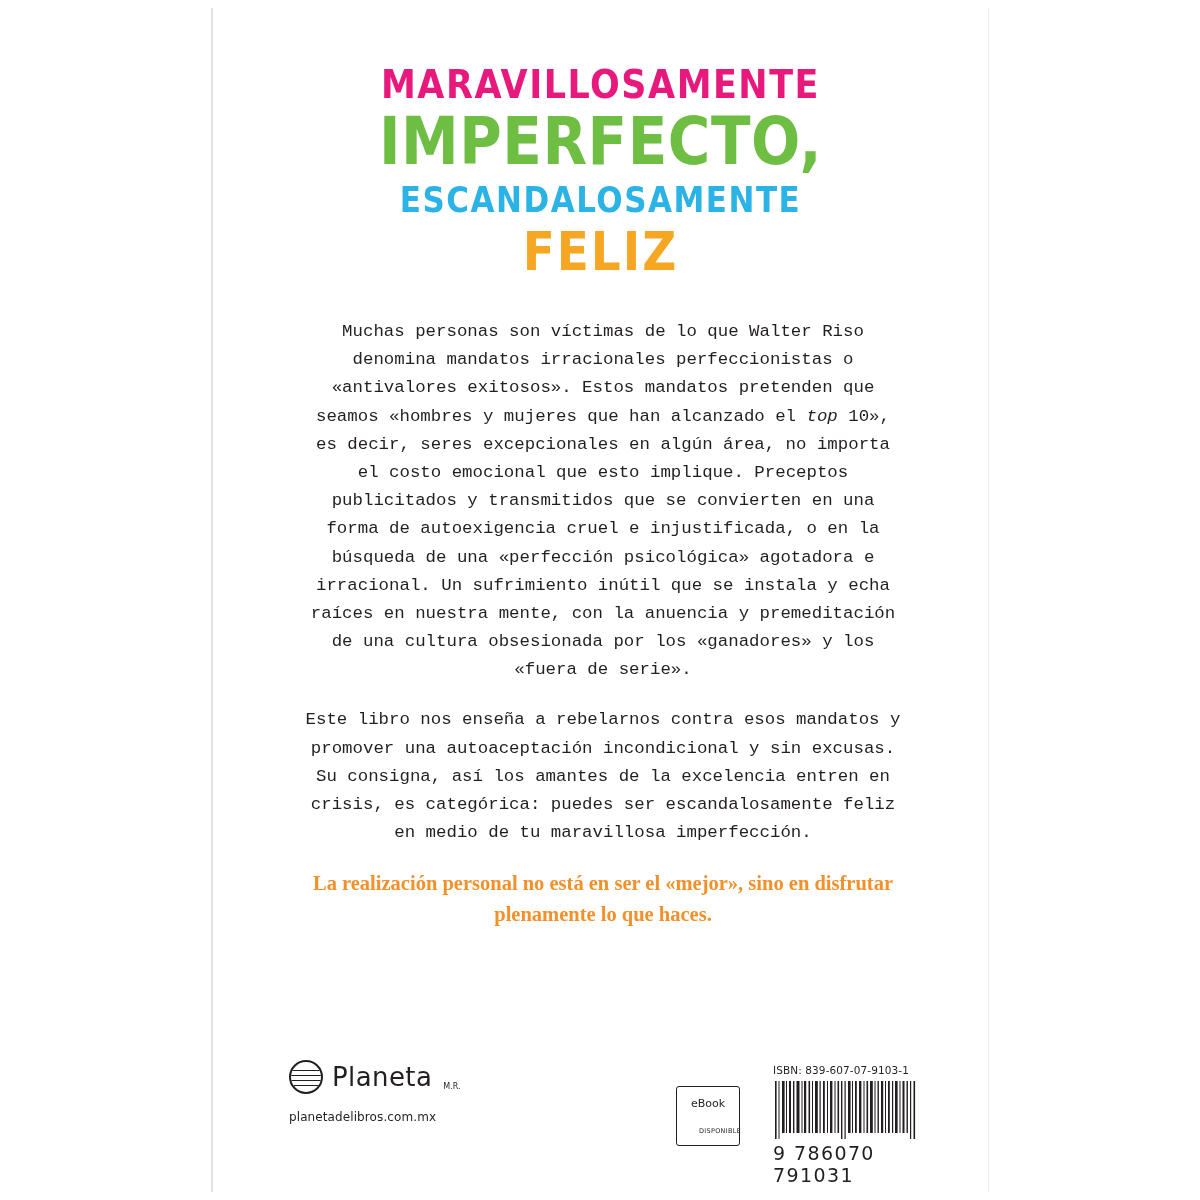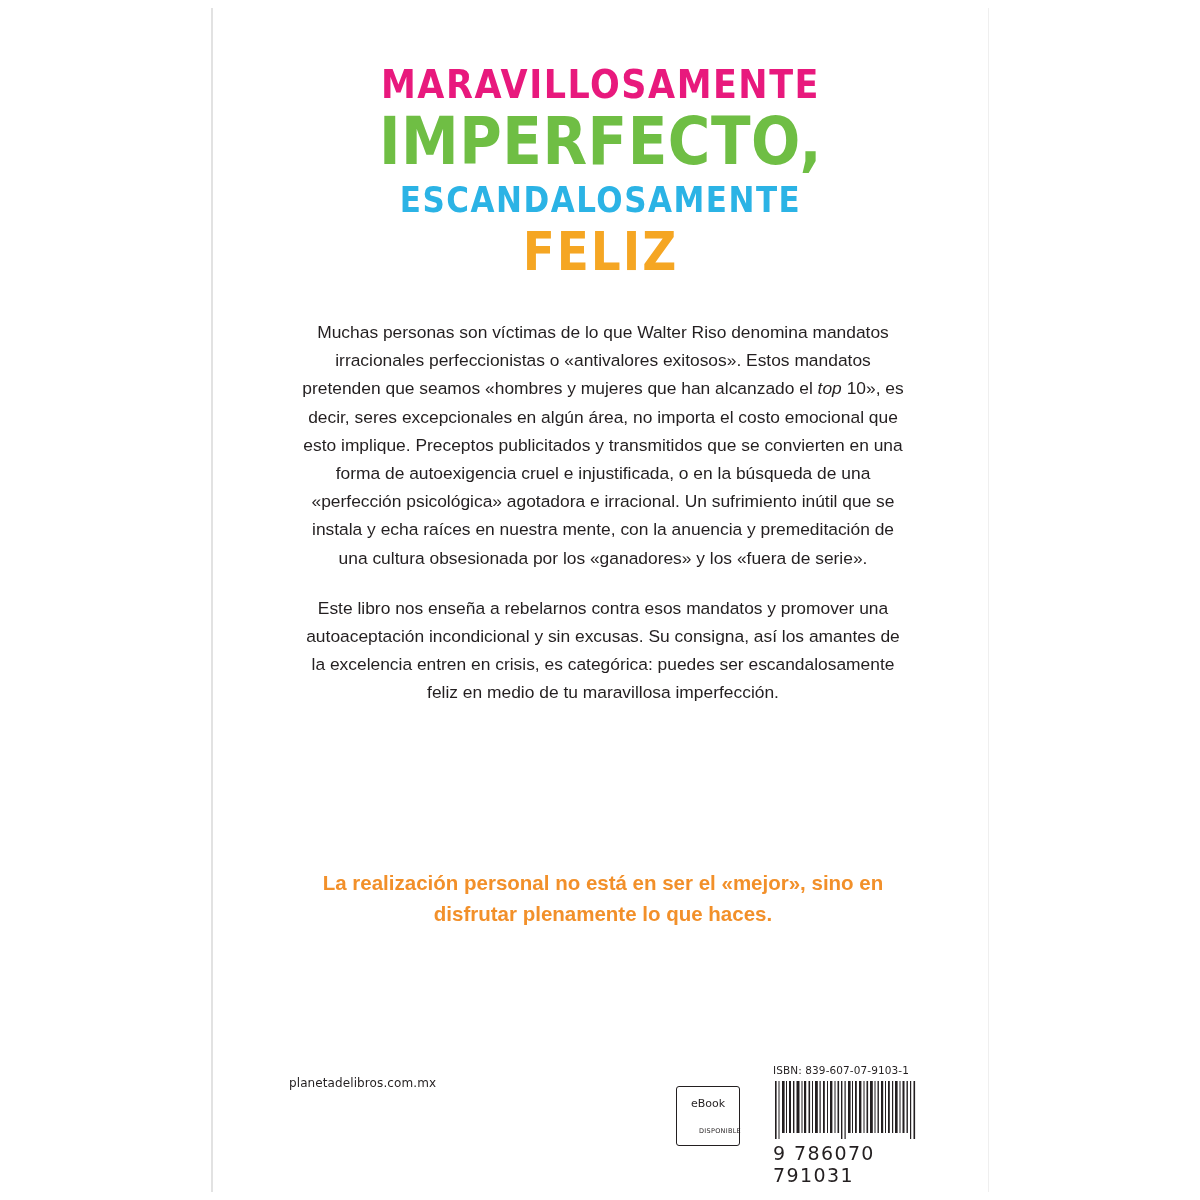--- a/index.html
+++ b/index.html
@@ -80,39 +80,39 @@
   }
 
   
   .blurb {
     position: absolute;
     left: 88px;
     top: 310px;
     width: 604px;
     text-align: center;
     color: #231f20;
-    font-family: Liberation Sans, sans-serif;
+    font-family: Liberation Mono, monospace;
     font-size: 17.4px;
     line-height: 1.62;
   }
   .blurb p {
     margin: 0 0 22px 0;
   }
   .blurb p:last-child { margin-bottom: 0; }
   .blurb em { font-style: italic; }
 
   
   .quote {
     position: absolute;
     left: 70px;
     top: 860px;
     width: 640px;
     text-align: center;
     color: #f2902a;
-    font-family: Liberation Sans, sans-serif;
+    font-family: Liberation Serif, serif;
     font-weight: bold;
     font-size: 20.5px;
     line-height: 1.5;
   }
 
   
   .publisher {
     position: absolute;
     left: 76px;
     top: 1052px;
@@ -235,20 +235,30 @@
     </div>
 
     <div class="blurb">
       <p><span>Muchas personas son víctimas de lo que Walter Riso denomina mandatos irracionales perfeccionistas o «antivalores exitosos». Estos mandatos pretenden que seamos «hombres y mujeres que han alcanzado el </span><em>top</em><span> 10», es decir, seres excepcionales en algún área, no importa el costo emocional que esto implique. Preceptos publicitados y transmitidos que se convierten en una forma de autoexigencia cruel e injustificada, o en la búsqueda de una «perfección psicológica» agotadora e irracional. Un sufrimiento inútil que se instala y echa raíces en nuestra mente, con la anuencia y premeditación de una cultura obsesionada por los «ganadores» y los «fuera de serie».</span></p>
       <p>Este libro nos enseña a rebelarnos contra esos mandatos y promover una autoaceptación incondicional y sin excusas. Su consigna, así los amantes de la excelencia entren en crisis, es categórica: puedes ser escandalosamente feliz en medio de tu maravillosa imperfección.</p>
     </div>
 
     <div class="quote">La realización personal no está en ser el «mejor», sino en disfrutar plenamente lo que haces.</div>
 
     <div class="publisher">
+      <div class="pub-row">
+        <div class="pub-mark">
+          <span></span>
+            <span></span>
+            <span></span>
+            <span></span>
+        </div>
+        <div class="pub-name">Planeta</div>
+        <div class="pub-mr">M.R.</div>
+      </div>
       <div class="pub-web">planetadelibros.com.mx</div>
     </div>
 
     <div class="ebook-badge">
       <div class="eb1">eBook</div>
       <div class="eb2">DISPONIBLE</div>
     </div>
 
     <div class="isbn-block">
       <div class="isbn-text">ISBN: 839-607-07-9103-1</div>

